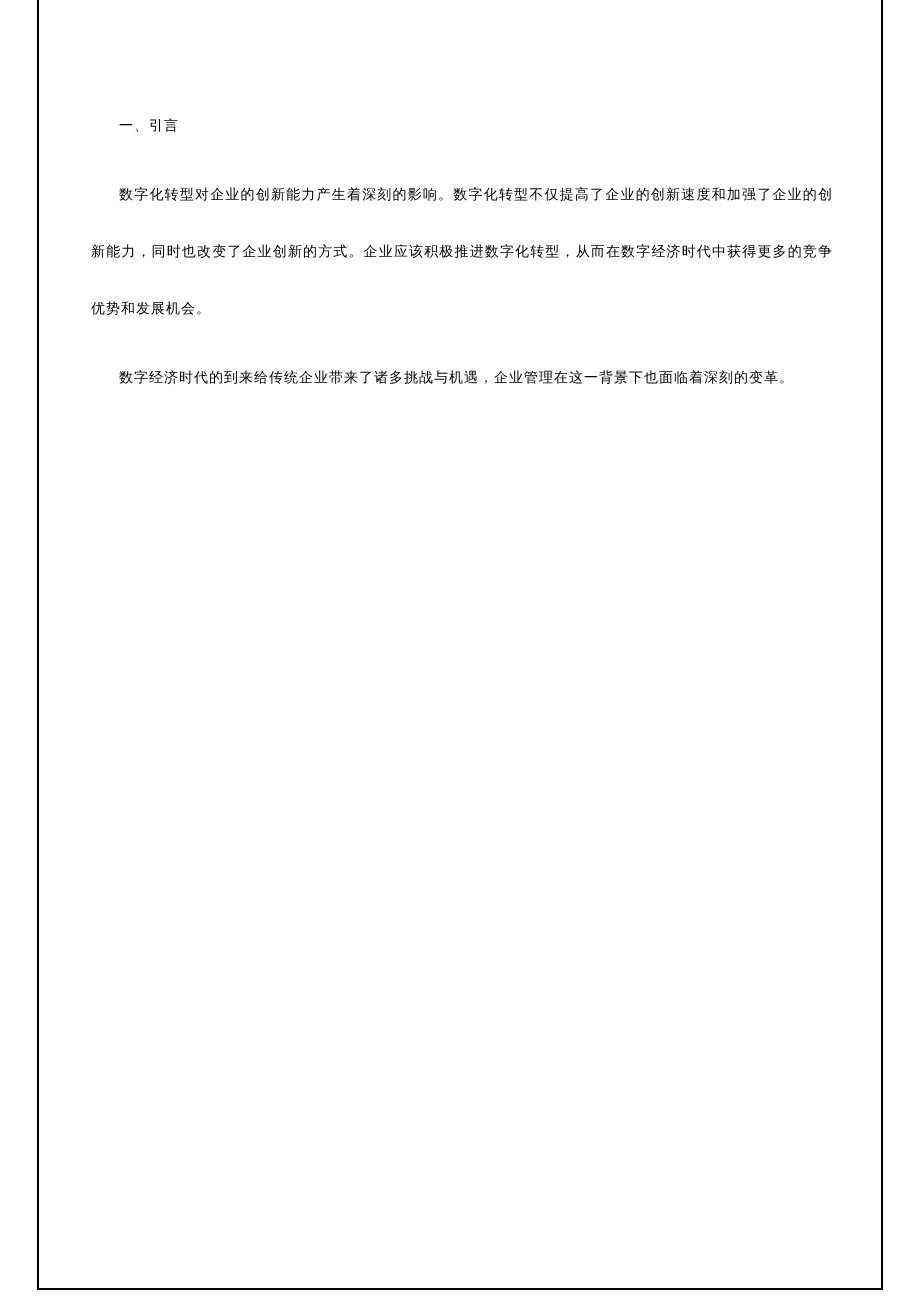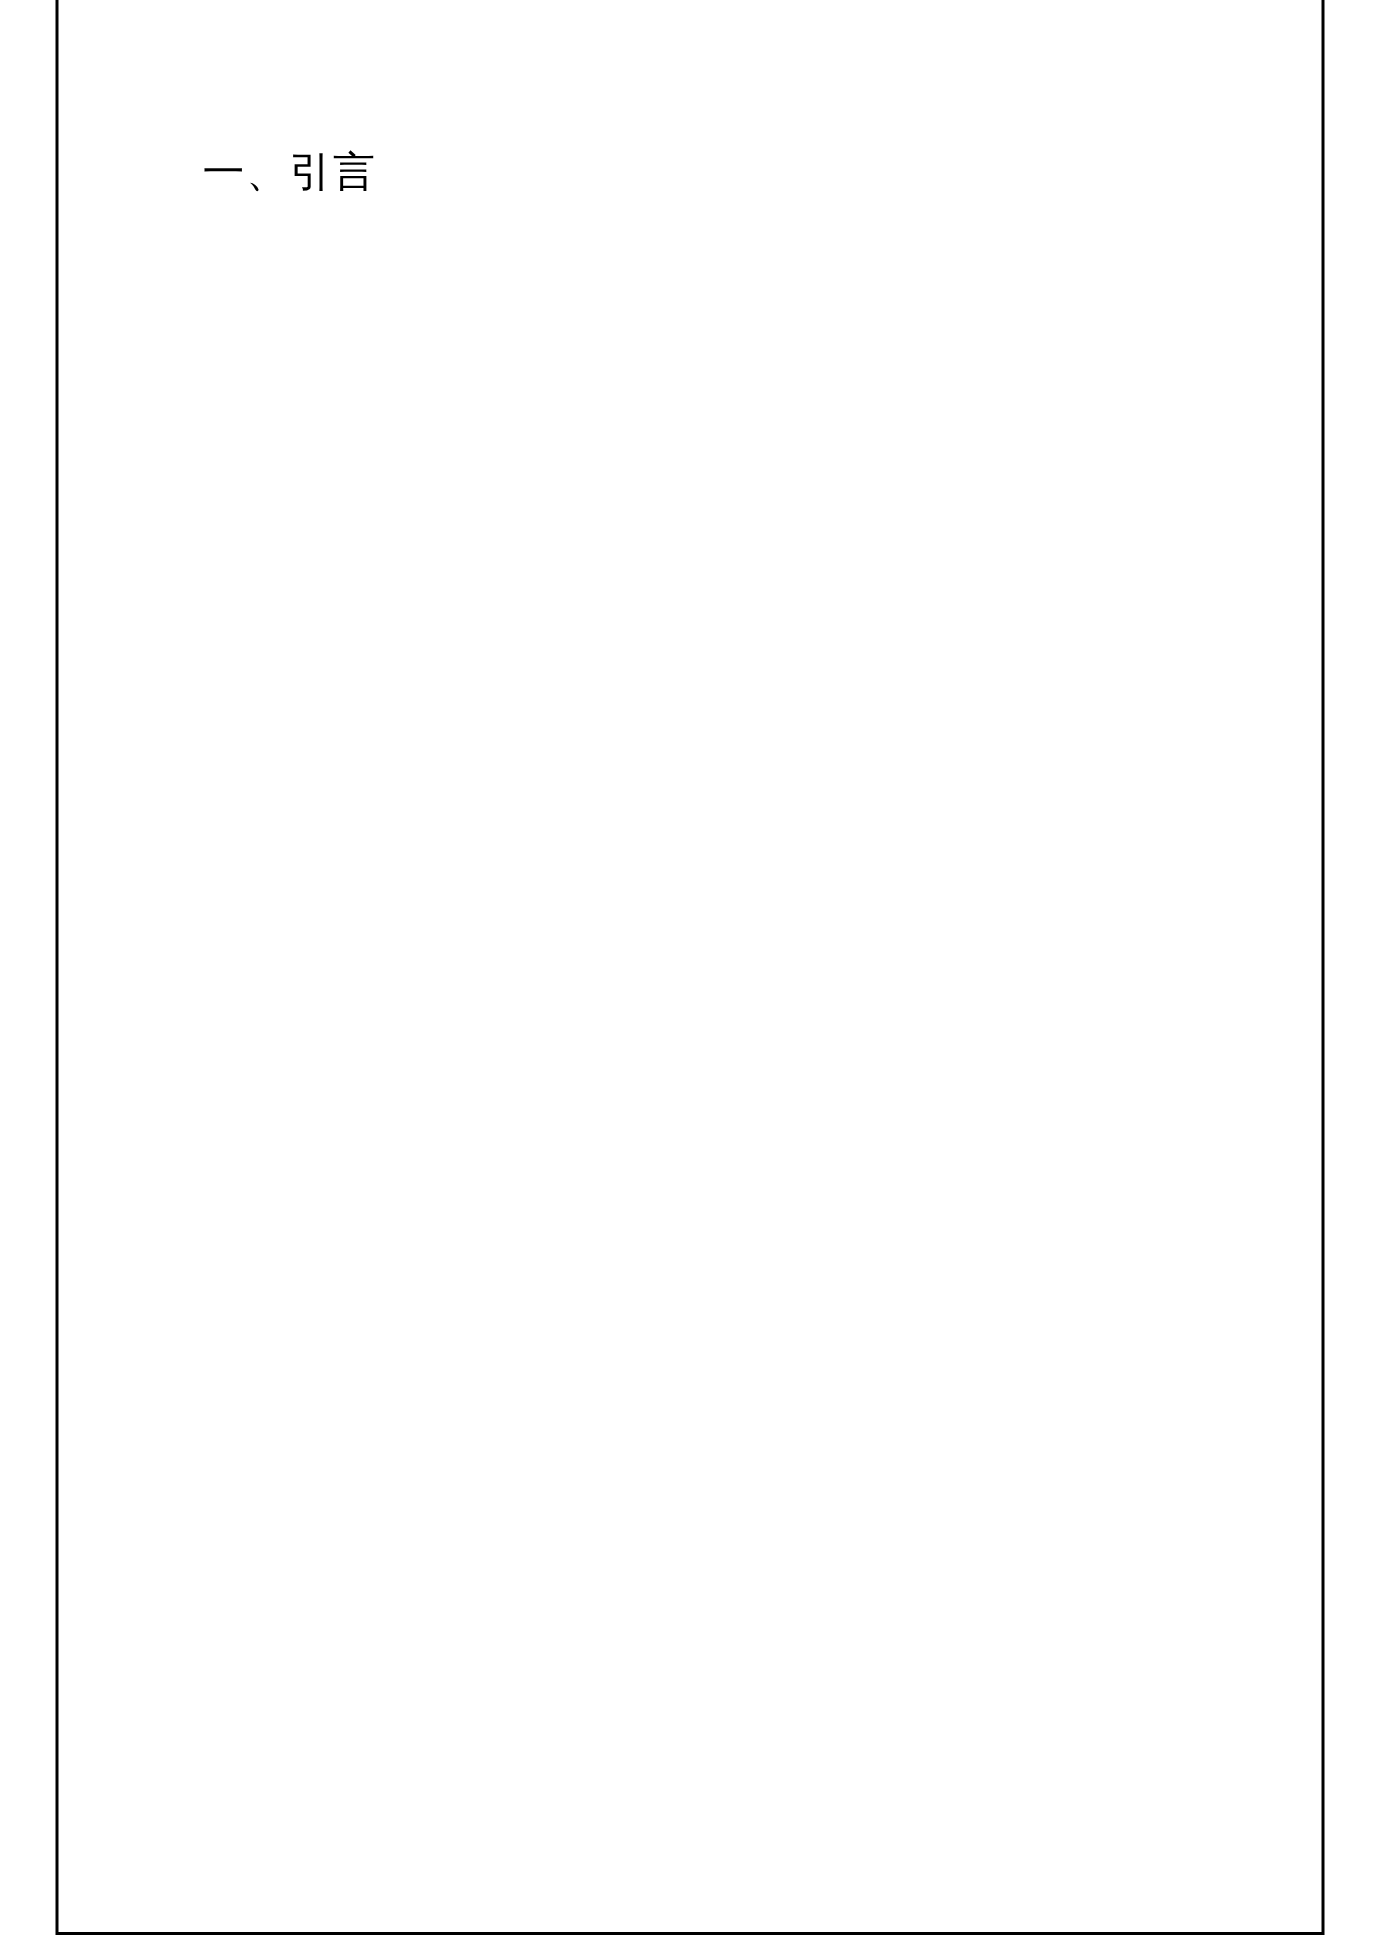--- a/index.html
+++ b/index.html
@@ -27,41 +27,44 @@
     background: #ffffff;
   }
   .content {
     position: absolute;
     left: 79px;
     top: 86px;
     width: 766px;
   }
   .content .heading,
   .content .para {
-    margin: 0;
+    margin: 12px;
     padding: 0;
-    font-size: 28px;
+    font-size: 14px;
     font-weight: normal;
     line-height: 57px;
     text-indent: 2em;
     text-align: justify;
     text-justify: inter-ideograph;
     letter-spacing: 1px;
     word-break: break-all;
+    font-family: Liberation Mono, monospace;
   }
   .content .heading {
     text-align: left;
   }
 </style>
 </head>
 <body>
 
 <div class="page-frame"></div>
 
 <div class="content">
   <h2 class="heading">一、引言</h2>
 
 
+  <p class="para">数字化转型对企业的创新能力产生着深刻的影响。数字化转型不仅提高了企业的创新速度和加强了企业的创新能力，同时也改变了企业创新的方式。企业应该积极推进数字化转型，从而在数字经济时代中获得更多的竞争优势和发展机会。</p>
 
 
 
 
+  <p class="para">数字经济时代的到来给传统企业带来了诸多挑战与机遇，企业管理在这一背景下也面临着深刻的变革。</p>
 </div>
 
 </body></html>

